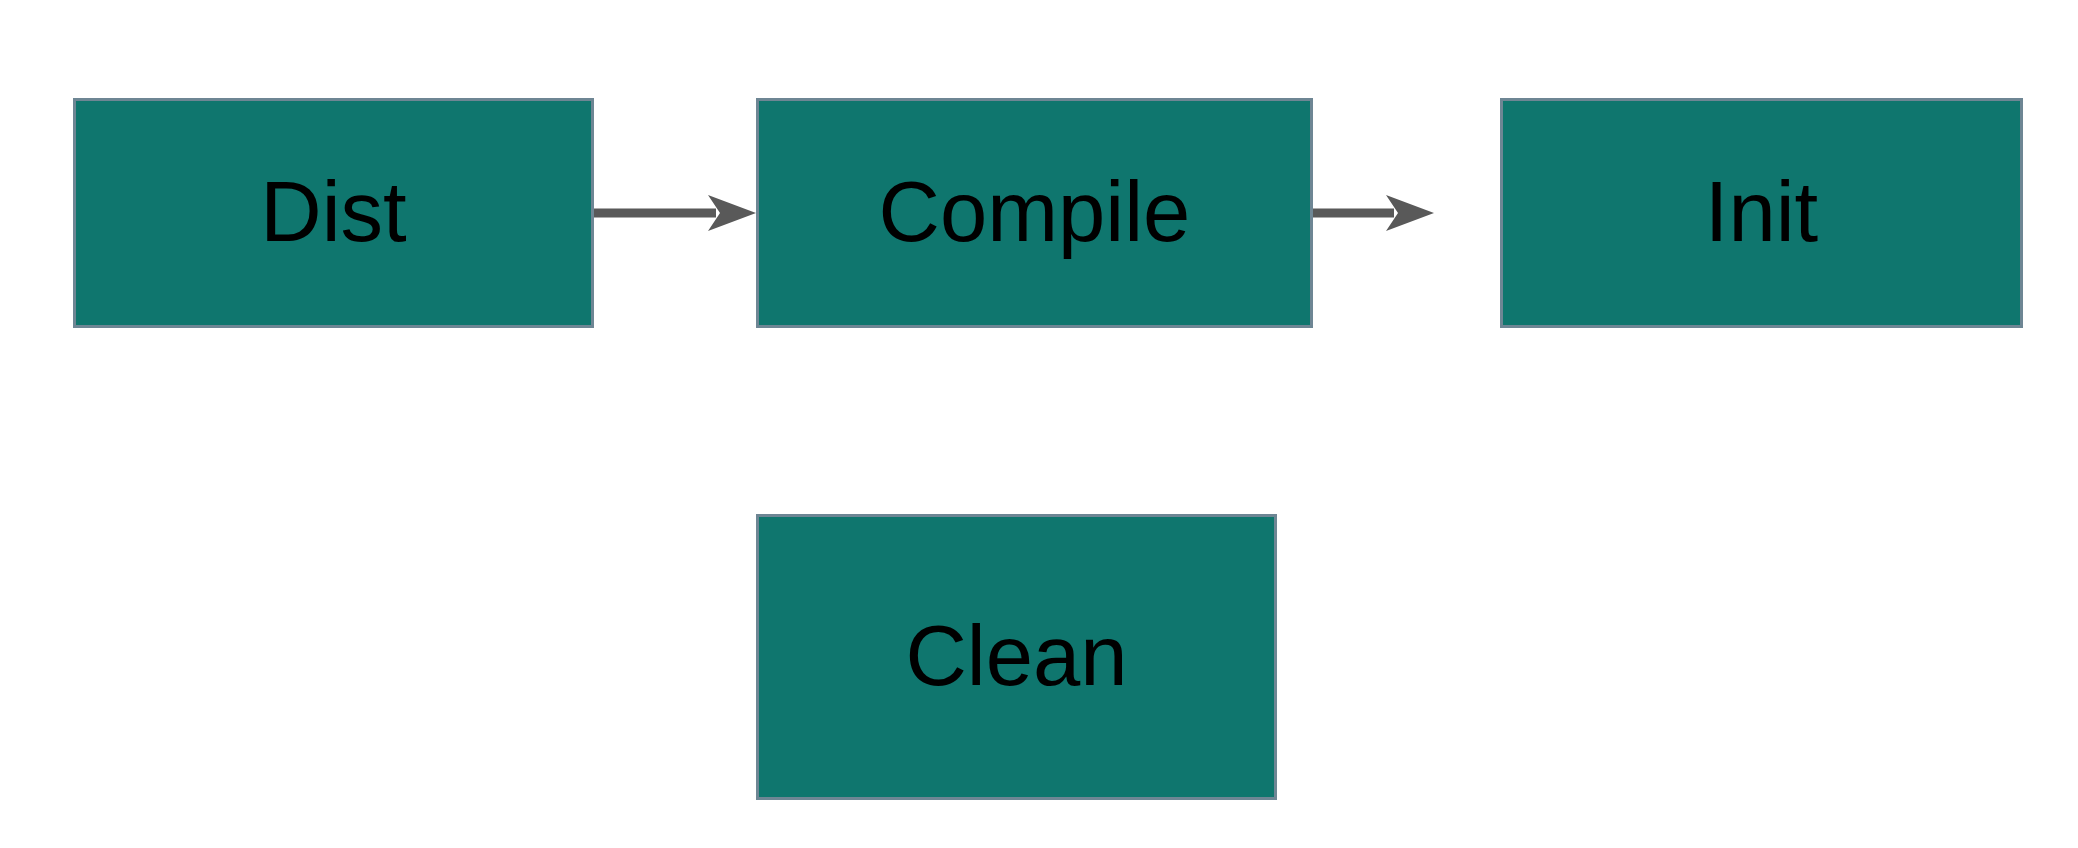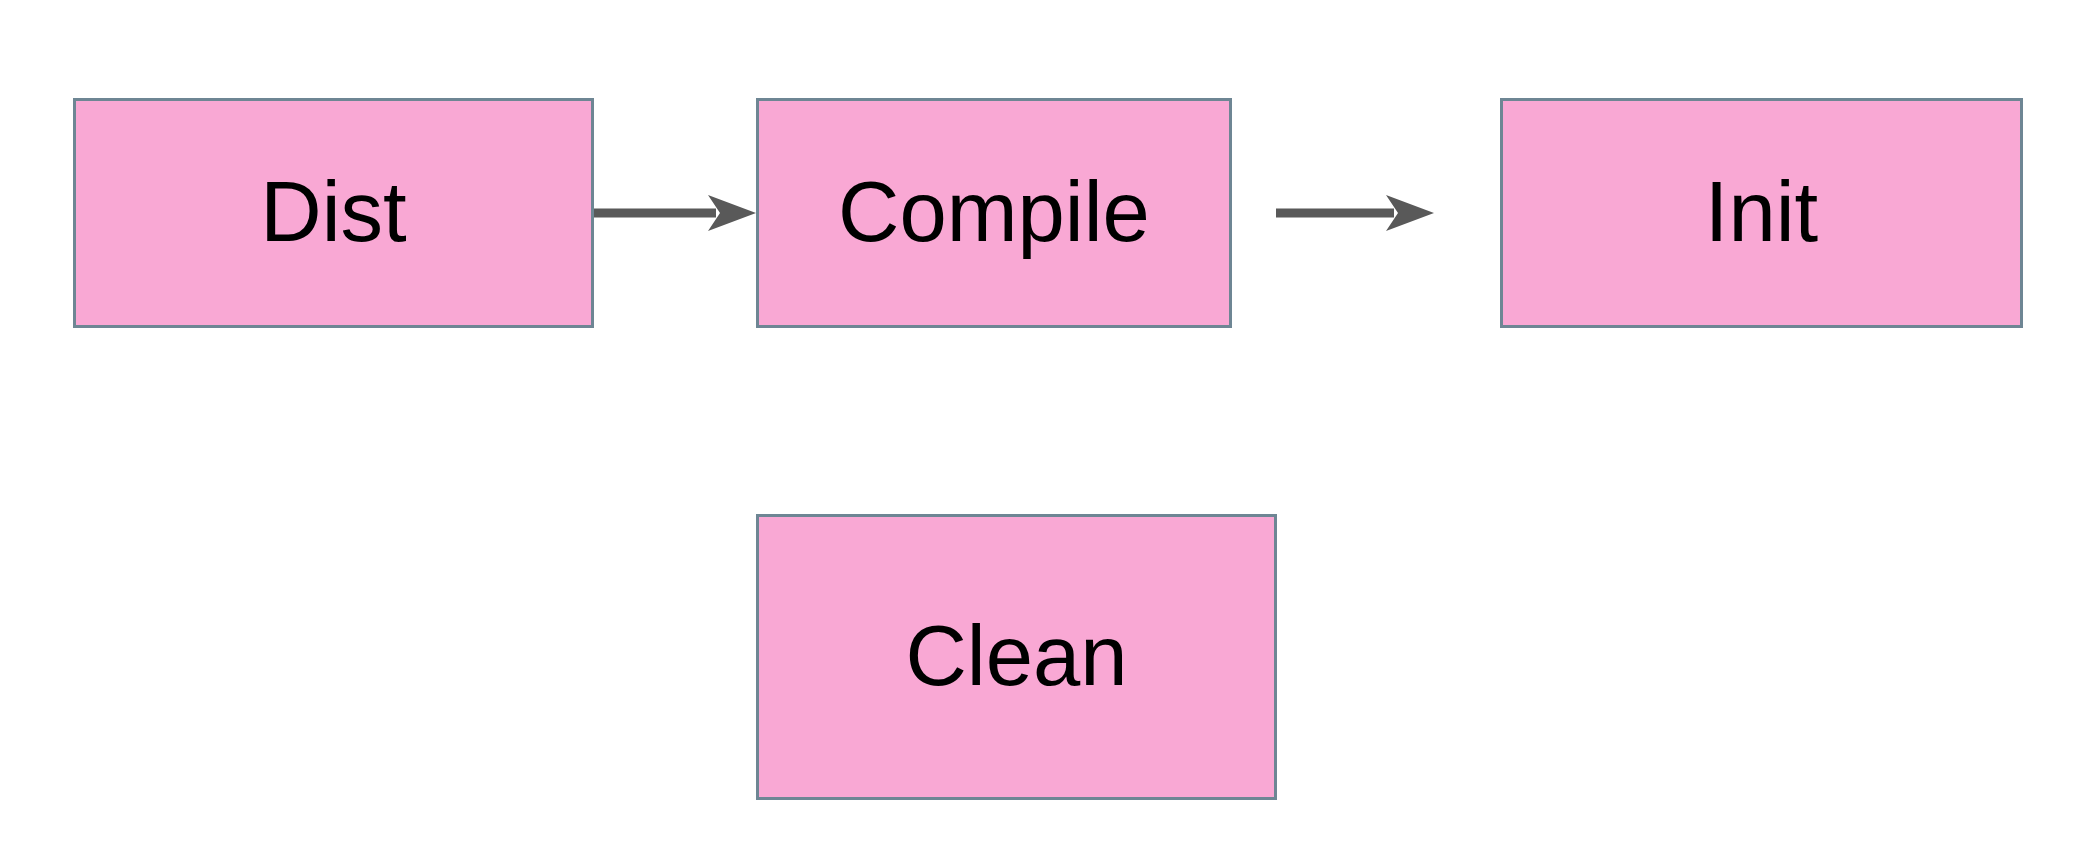--- a/index.html
+++ b/index.html
@@ -11,35 +11,35 @@
   .canvas {
     position: relative;
     width: 2078px;
     height: 848px;
     background: #ffffff;
     overflow: hidden;
   }
   .node {
     position: absolute;
     box-sizing: border-box;
-    background: #f9a8d4;
+    background: #0f766e;
     border: 3px solid #6e8694;
     display: flex;
     align-items: center;
     justify-content: center;
   }
   .node .label {
     color: #000000;
     font-size: 85px;
     line-height: 1;
     white-space: nowrap;
     transform: translateY(-2px);
   }
   .node-dist    { left: 73px;   top: 98px;  width: 521px; height: 230px; }
-  .node-compile { left: 756px;  top: 98px;  width: 476px; height: 230px; }
+  .node-compile { left: 756px;  top: 98px;  width: 557px; height: 230px; }
   .node-init    { left: 1500px; top: 98px;  width: 523px; height: 230px; }
   .node-clean   { left: 756px;  top: 514px; width: 521px; height: 286px; }
   .edges {
     position: absolute;
     left: 0; top: 0;
     width: 2078px;
     height: 848px;
     pointer-events: none;
   }
 </style>

